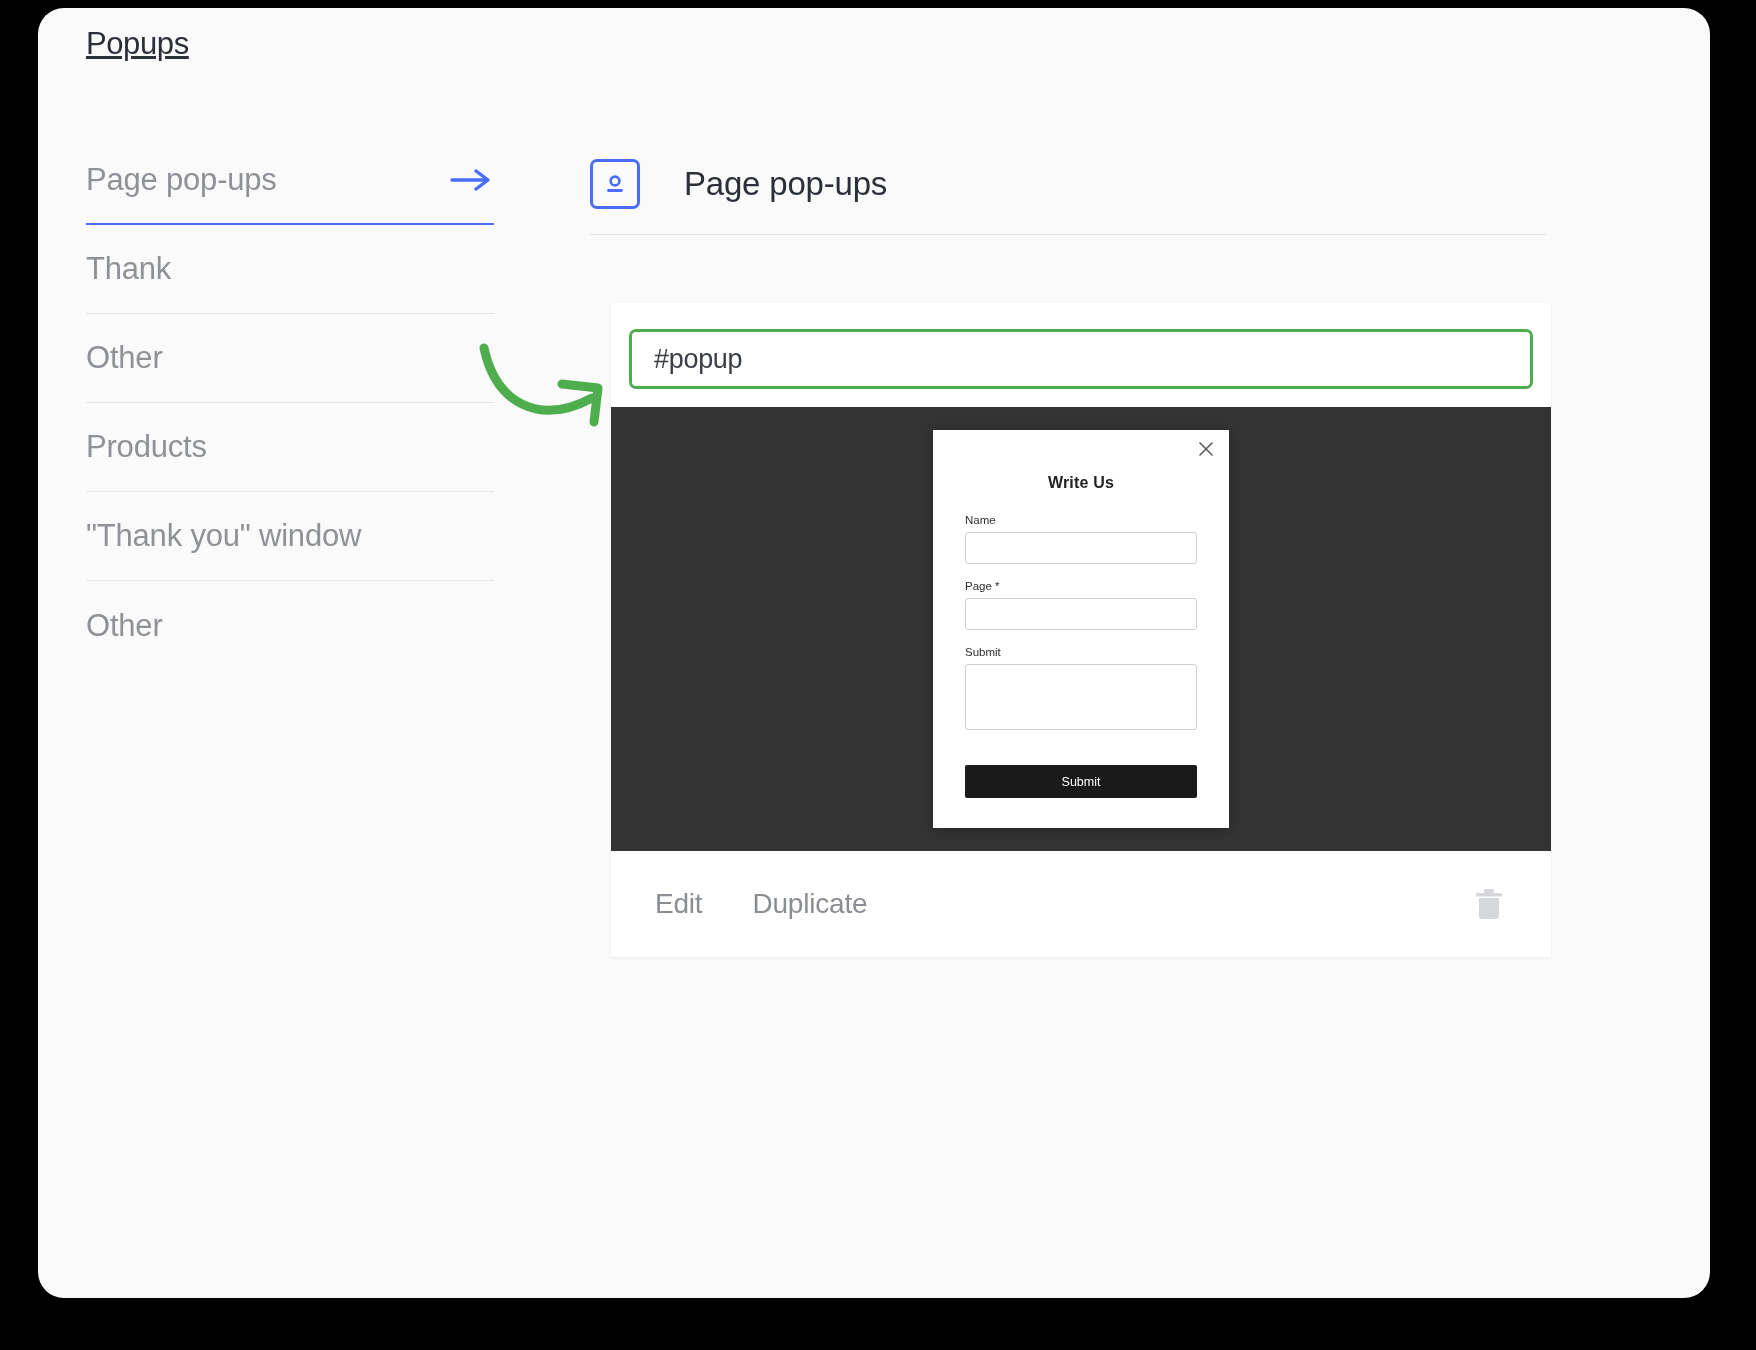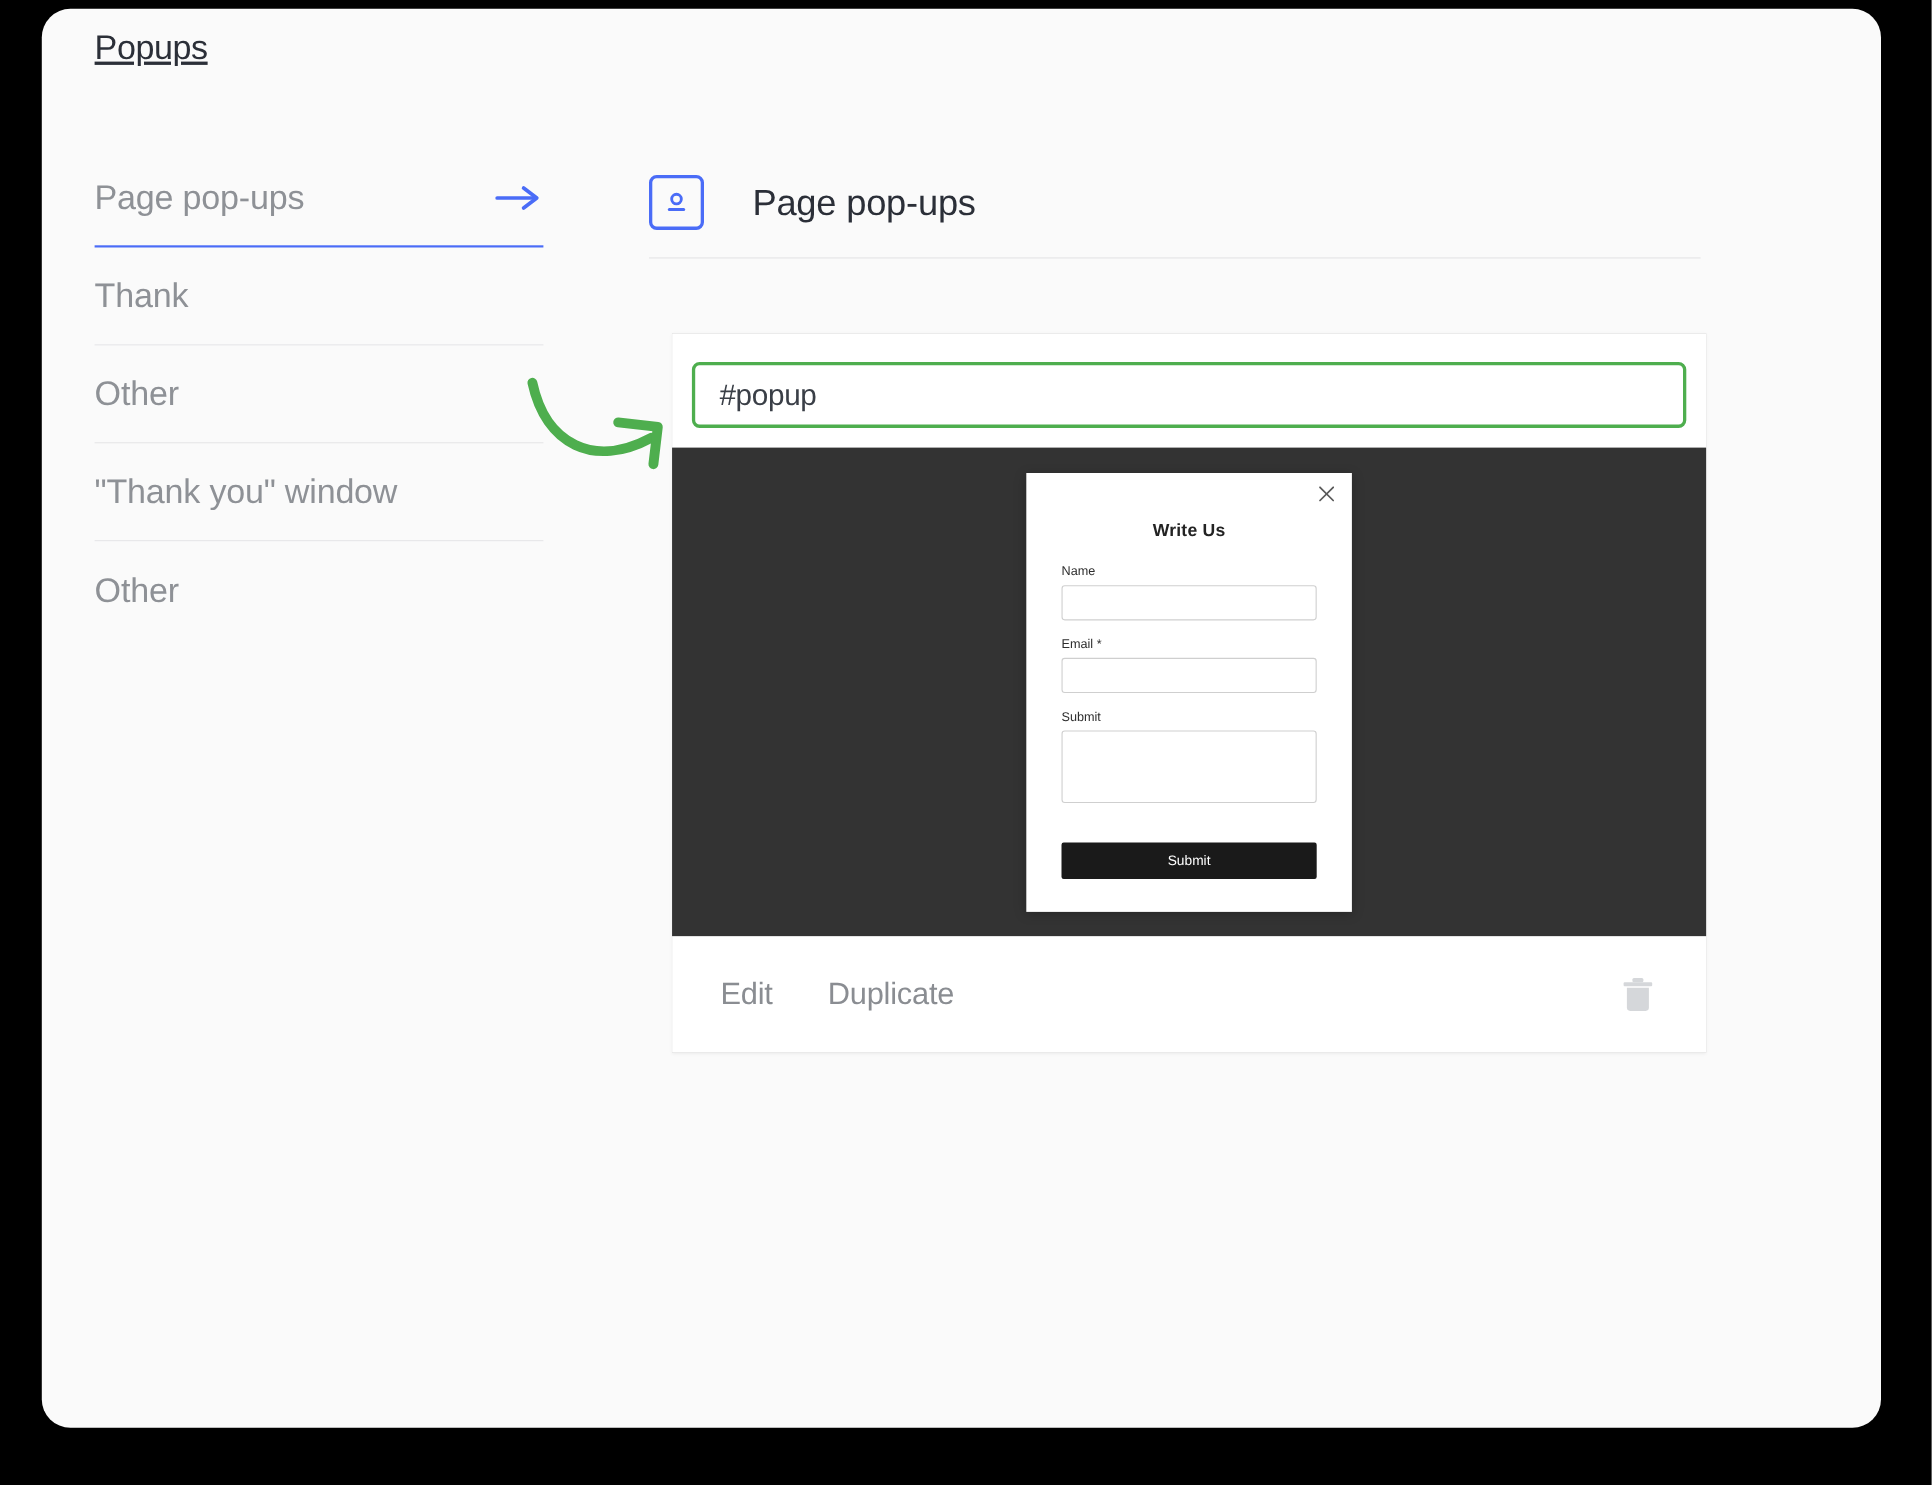--- a/index.html
+++ b/index.html
@@ -283,20 +283,23 @@
         <span class="nav-arrow"><svg width="44" height="26" viewBox="0 0 44 26">
             <line x1="2" y1="13" x2="36" y2="13" stroke="#4a6cf7" stroke-width="3.4" stroke-linecap="round"></line>
             <path d="M26 4 L 38 13 L 26 22" fill="none" stroke="#4a6cf7" stroke-width="3.4" stroke-linecap="round" stroke-linejoin="round"></path>
           </svg></span>
       </div>
       <div class="nav-item">
         <span class="nav-label">Thank</span>
       </div>
       <div class="nav-item">
         <span class="nav-label">Other</span>
+      </div>
+      <div class="nav-item">
+        <span class="nav-label">Products</span>
       </div>
       <div class="nav-item">
         <span class="nav-label">"Thank you" window</span>
       </div>
       <div class="nav-item">
         <span class="nav-label">Other</span>
       </div>
     </nav>
 
   <section id="content-panel">
@@ -327,21 +330,21 @@
             <svg width="22" height="22" viewBox="0 0 22 22">
               <line x1="5" y1="5" x2="17" y2="17" stroke="#5a5a5a" stroke-width="1.6" stroke-linecap="round"></line>
               <line x1="17" y1="5" x2="5" y2="17" stroke="#5a5a5a" stroke-width="1.6" stroke-linecap="round"></line>
             </svg>
           </span>
 
           <div id="popup-heading">Write Us</div>
 
           <div id="popup-fields">
               <div class="field-block"><label class="field-label">Name</label><input type="text" class="field-input" style=""></div>
-              <div class="field-block"><label class="field-label">Email *</label><input type="text" class="field-input" style=""></div>
+              <div class="field-block"><label class="field-label">Page *</label><input type="text" class="field-input" style=""></div>
               <div class="field-block"><label class="field-label">Submit</label><textarea class="field-textarea" style=""></textarea></div>
             </div>
 
           <button id="popup-submit">Submit</button>
         </div>
 
       </div>
 
       <div id="card-footer">
         <span class="footer-action">Edit</span>

